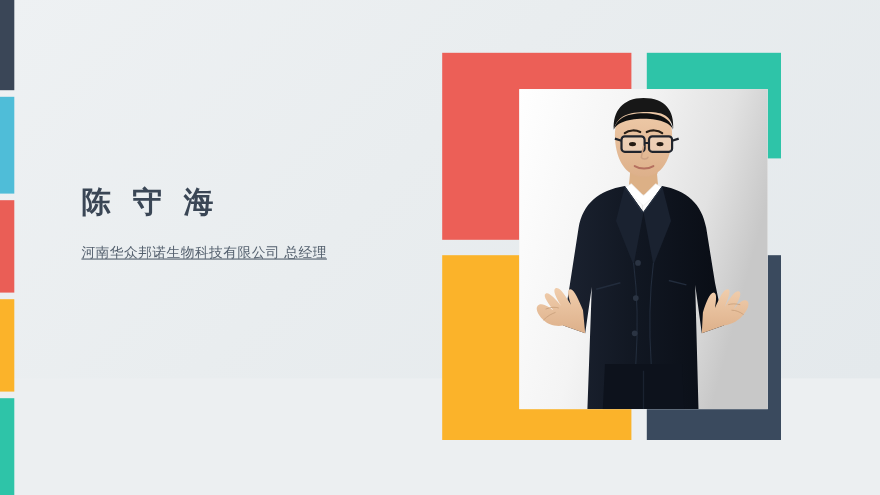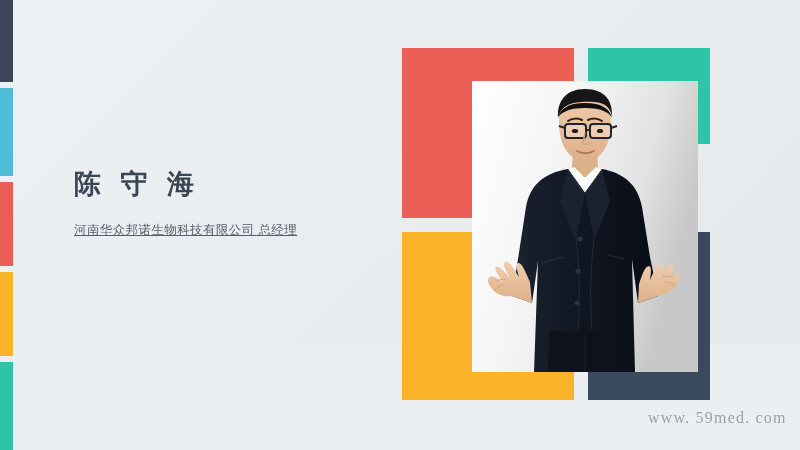--- a/index.html
+++ b/index.html
@@ -202,15 +202,14 @@
       <ellipse cx="128" cy="50" rx="3.2" ry="2" fill="#241c14"></ellipse>
 
       <path d="M113 52 L111 62 C 112 64, 116 64, 117 62" stroke="#cda284" stroke-width="1.4" fill="none" stroke-linecap="round"></path>
 
       <path d="M105 70 C 110 73, 117 73, 122 70" stroke="#b5705f" stroke-width="1.8" fill="none" stroke-linecap="round"></path>
 
       <path d="M101 76 C 107 81, 120 81, 126 76" stroke="#dcb089" stroke-width="1" fill="none"></path>
     </svg>
   </div>
 
-  <div class="watermark">www. 59med. com</div>
 
 </div>
 
 </body></html>

